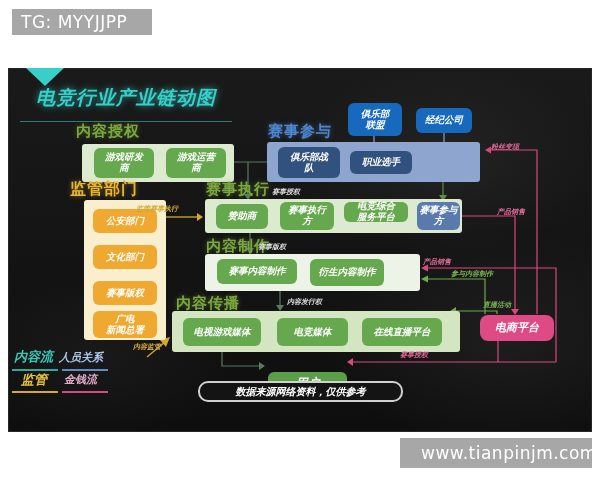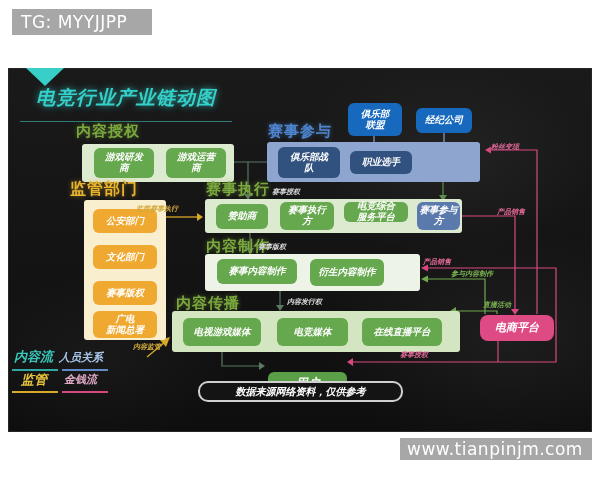--- a/index.html
+++ b/index.html
@@ -6,21 +6,21 @@
   html,body { background:#fff; }
   .page {
     position:relative; width:600px; height:480px; overflow:hidden;
     font-family:"DejaVu Sans","Liberation Sans",sans-serif; background:#fff;
   }
   .badge {
     position:absolute; background:#a7a7a7; color:#fff;
     font-size:17px; letter-spacing:.5px; display:flex; align-items:center;
   }
   .badge.tg { left:12px; top:9px; width:140px; height:26px; padding-left:9px; }
-  .badge.web { left:400px; top:438px; width:192px; height:22px; padding-left:7px; }
+  .badge.web { left:400px; top:438px; width:192px; height:30px; padding-left:21px; }
   .panel {
     position:absolute; left:8px; top:68px; width:584px; height:364px;
     background:
       radial-gradient(220px 140px at 75% 25%, rgba(70,70,70,.25), rgba(0,0,0,0) 70%),
       radial-gradient(260px 160px at 85% 75%, rgba(80,80,80,.2), rgba(0,0,0,0) 70%),
       radial-gradient(200px 120px at 15% 80%, rgba(60,60,60,.2), rgba(0,0,0,0) 70%),
       linear-gradient(#1a1a1a,#0e0e0e);
     box-shadow: inset 0 0 0 1px #262626;
   }
   .tri {

